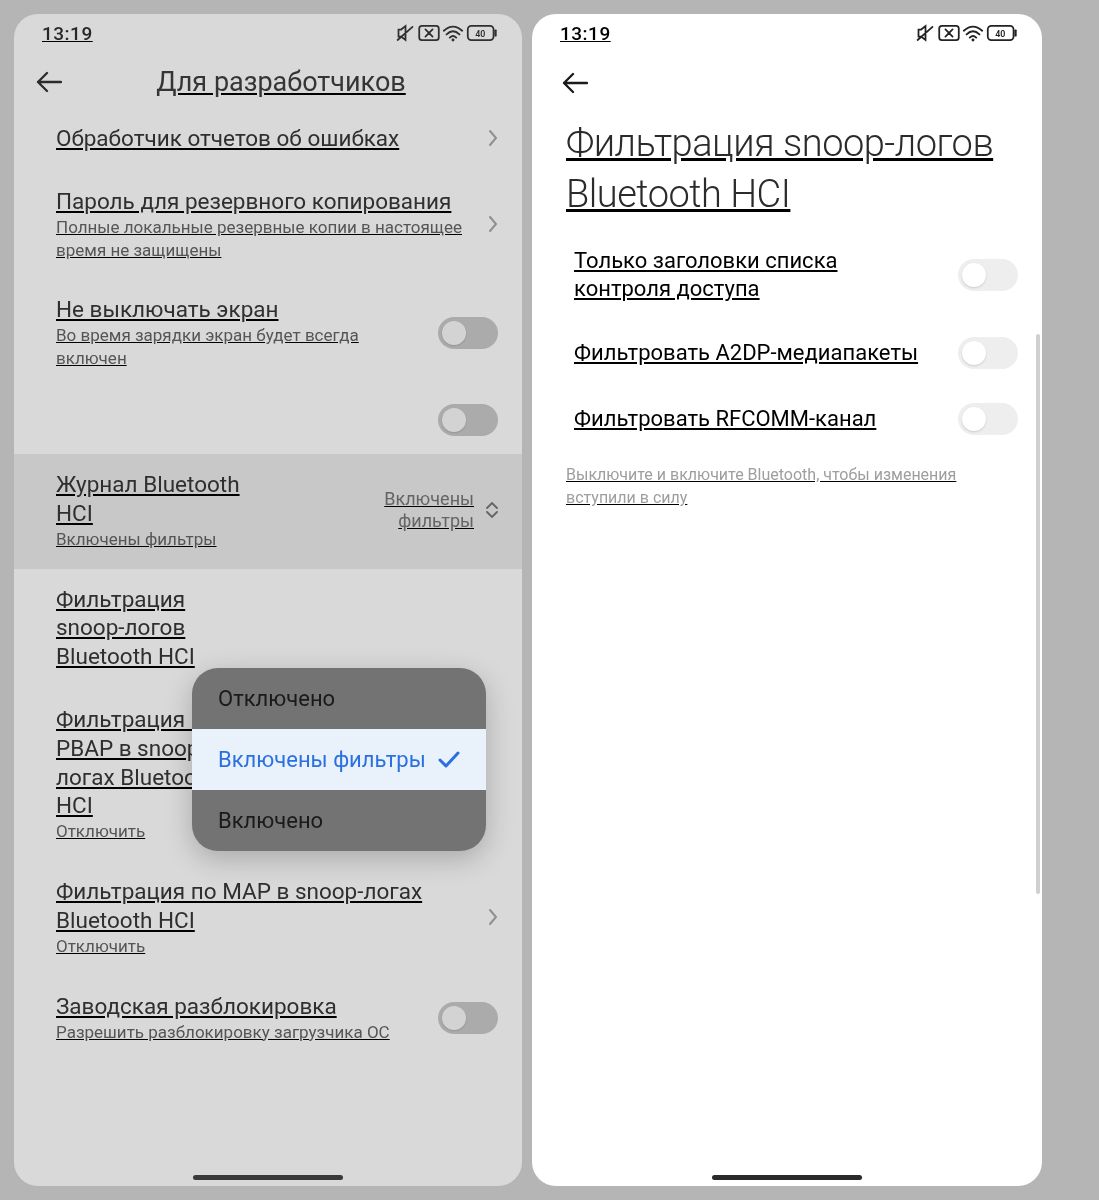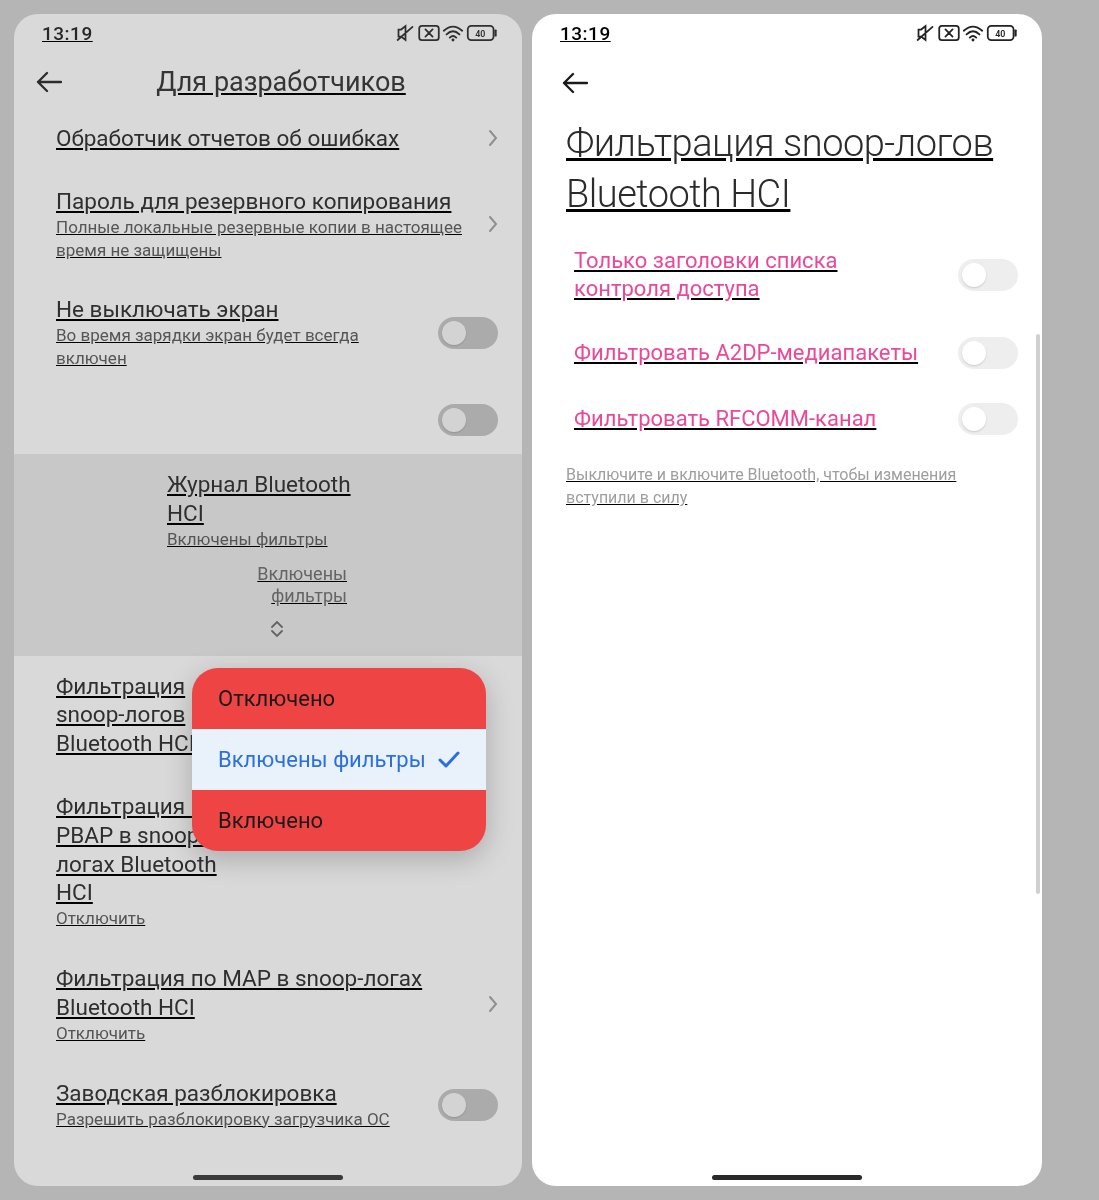--- a/index.html
+++ b/index.html
@@ -40,36 +40,36 @@
   .updown { color: #6c6c6c; flex-shrink: 0; display: flex; flex-direction: column; gap: 2px; }
 
   
   .toggle { width: 60px; height: 32px; border-radius: 16px; background: #cfcfcf; position: relative; flex-shrink: 0; }
   .toggle .knob { width: 24px; height: 24px; border-radius: 50%; background: #fff; position: absolute; top: 4px; left: 4px; box-shadow: 0 1px 2px rgba(0,0,0,.15); }
   .phone.left .toggle { background: #b9b9b9; }
   .phone.left .toggle .knob { background: #e4e4e4; }
   .phone.right .toggle { background: #eeeeee; }
 
   
-  .row.highlight { background: #d8d8d8; flex-direction: column; }
+  .row.highlight { background: #d8d8d8; }
 
   
   .phone.left .dim-layer { position: absolute; inset: 0; background: rgba(0,0,0,.07); pointer-events: none; }
 
   
-  .popup { position: absolute; left: 178px; top: 654px; width: 294px; background: #ef4444; border-radius: 26px; box-shadow: 0 8px 28px rgba(0,0,0,.22); overflow: hidden; z-index: 10; }
+  .popup { position: absolute; left: 178px; top: 654px; width: 294px; background: #737373; border-radius: 26px; box-shadow: 0 8px 28px rgba(0,0,0,.22); overflow: hidden; z-index: 10; }
   .popup .opt { padding: 18px 26px; font-size: 22px; color: #1a1a1a; display: flex; align-items: center; justify-content: space-between; }
   .popup .opt.sel { background: #e9f1fb; color: #2b70e0; }
   .popup .opt.sel svg { stroke: #2b70e0; }
 
   
   .big-title { font-size: 38px; font-weight: 300; color: #2b2b2b; padding: 12px 34px 10px 34px; line-height: 1.35; letter-spacing: -.5px; }
   .phone.right .header { padding: 14px 16px 8px 28px; }
   .phone.right .header .back { margin-top: 2px; }
-  .phone.right .list .row .label { color: #ec4899; font-size: 22px; }
+  .phone.right .list .row .label { color: #000000; font-size: 22px; }
   .phone.right .hint { font-size: 16px; color: #9e9e9e; padding: 10px 34px; line-height: 1.45; }
 
   
   .scroll-ind { position:absolute; right:2px; top:320px; width:4px; height:560px; background:#d0d0d0; border-radius:2px; }
 
   
   .navbar { position: absolute; bottom: 6px; left: 50%; transform: translateX(-50%); width: 150px; height: 5px; background: #2a2a2a; border-radius: 3px; }
   .phone.left .navbar { background: #3a3a3a; }
 </style>
 </head>

